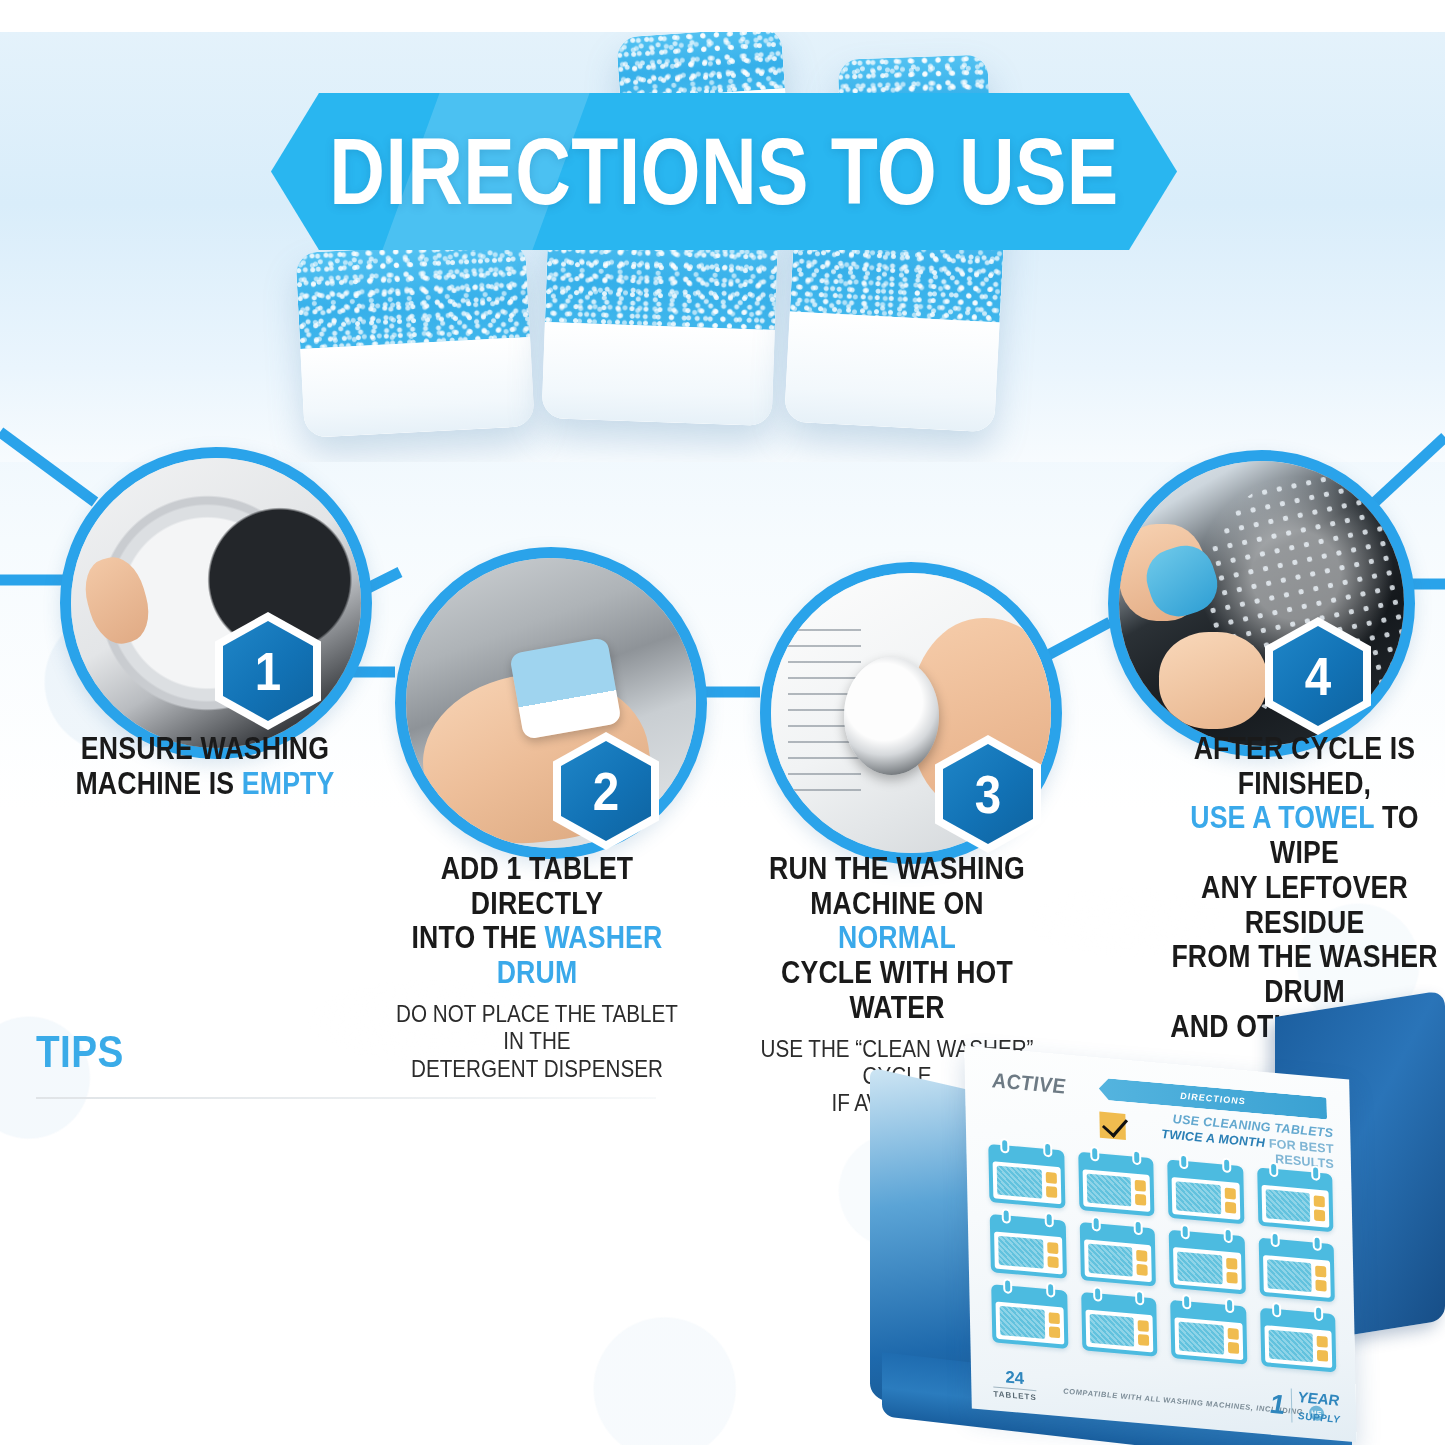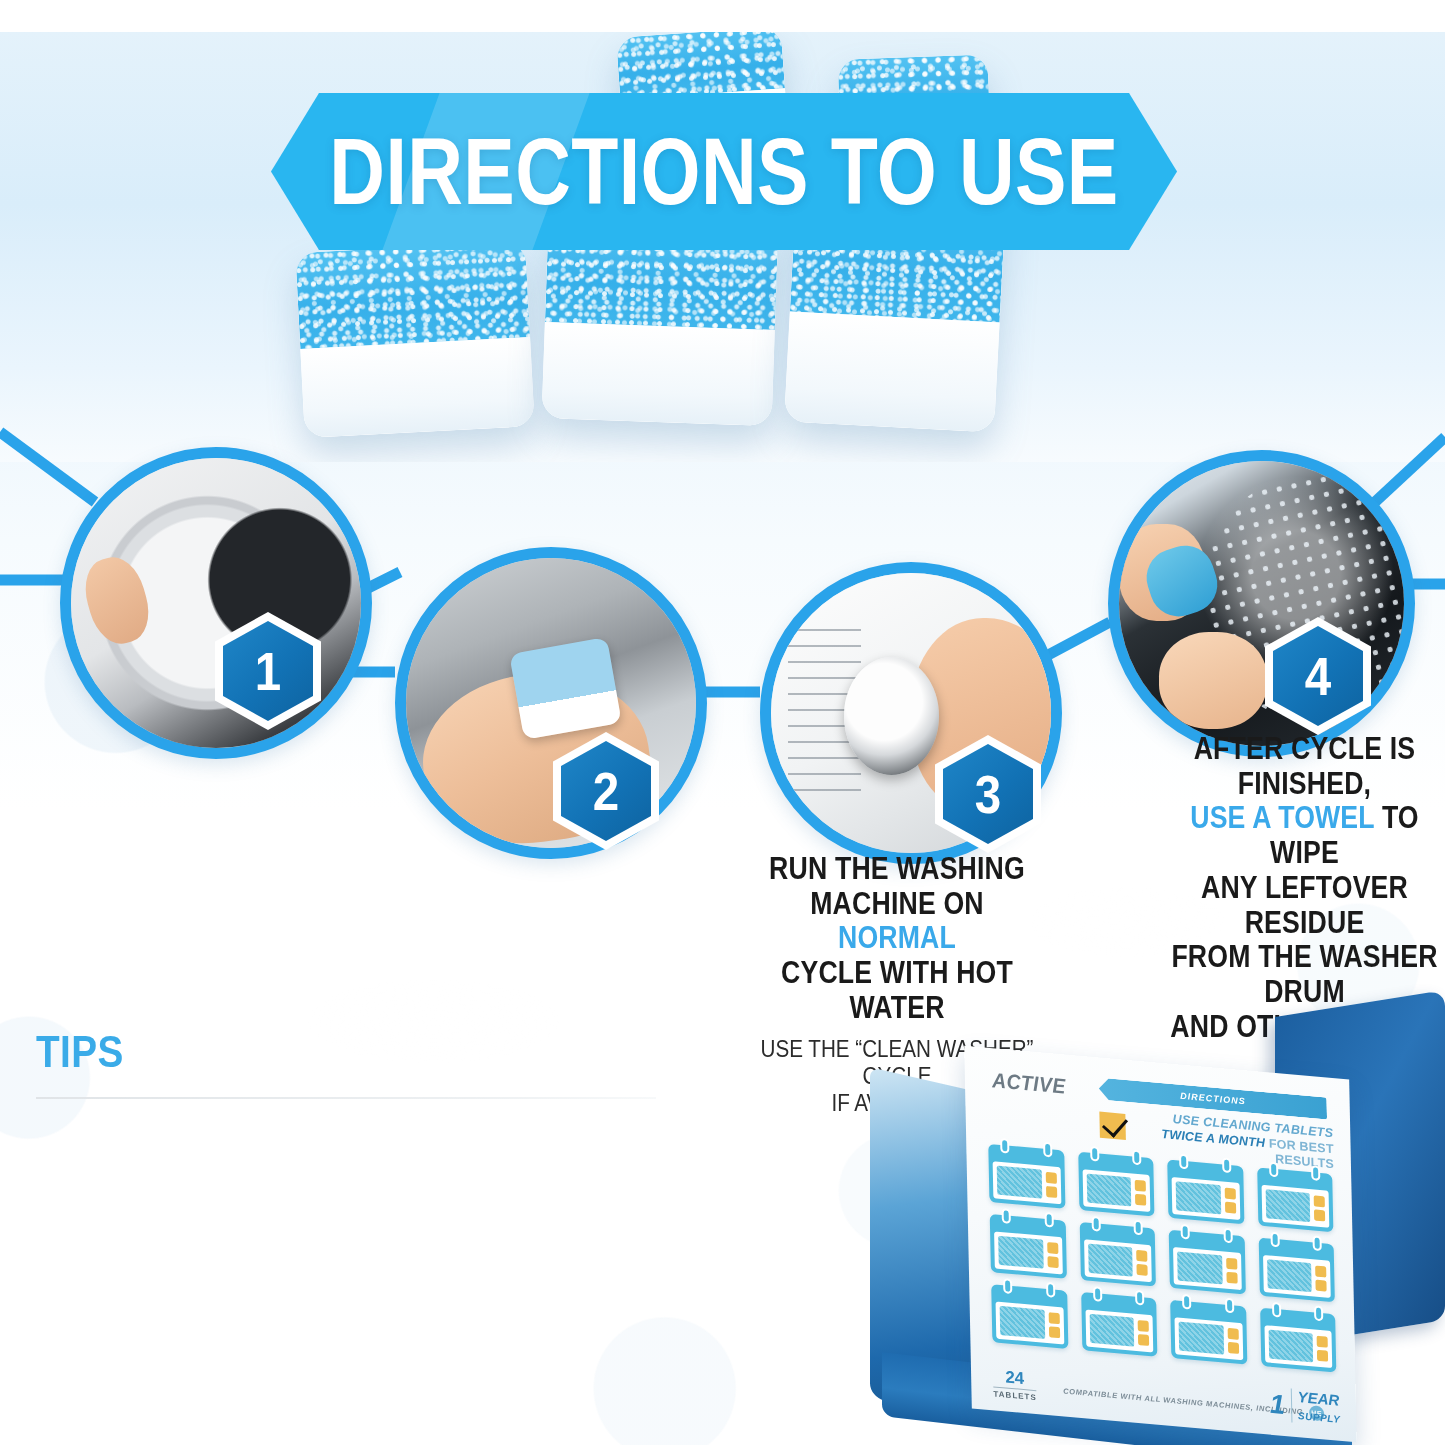--- a/index.html
+++ b/index.html
@@ -252,31 +252,47 @@
   </svg>
 
   <div class="step-photo" style="left:60px;top:415px;width:290px;height:290px;">
     <div class="ph ph1"></div>
   </div>
   <div class="hex" style="left:215px;top:580px;">
     <div class="inner">
         <span class="num">1</span>
       </div>
   </div>
+  <div class="cap" style="left:40px;top:700px;width:330px;">
+    <div class="main">
+      <span>ENSURE WASHING</span><br>
+      <span>MACHINE IS </span><span class="hl">EMPTY</span>
+    </div>
+  </div>
 
   <div class="step-photo" style="left:395px;top:515px;width:290px;height:290px;">
     <div class="ph ph2">
       <div class="hand"></div>
         <div class="tablet"></div>
     </div>
   </div>
   <div class="hex" style="left:553px;top:700px;">
     <div class="inner">
         <span class="num">2</span>
       </div>
+  </div>
+  <div class="cap" style="left:372px;top:820px;width:330px;">
+    <div class="main">
+      <span>ADD 1 TABLET DIRECTLY</span><br>
+      <span>INTO THE </span><span class="hl">WASHER DRUM</span>
+    </div>
+    <div class="sub">
+      <span>DO NOT PLACE THE TABLET IN THE</span><br>
+      <span>DETERGENT DISPENSER</span>
+    </div>
   </div>
 
   <div class="step-photo" style="left:760px;top:530px;width:280px;height:280px;">
     <div class="ph ph3">
       <div class="lines"></div>
         <div class="hand"></div>
         <div class="dial"></div>
     </div>
   </div>
   <div class="hex" style="left:935px;top:703px;">

